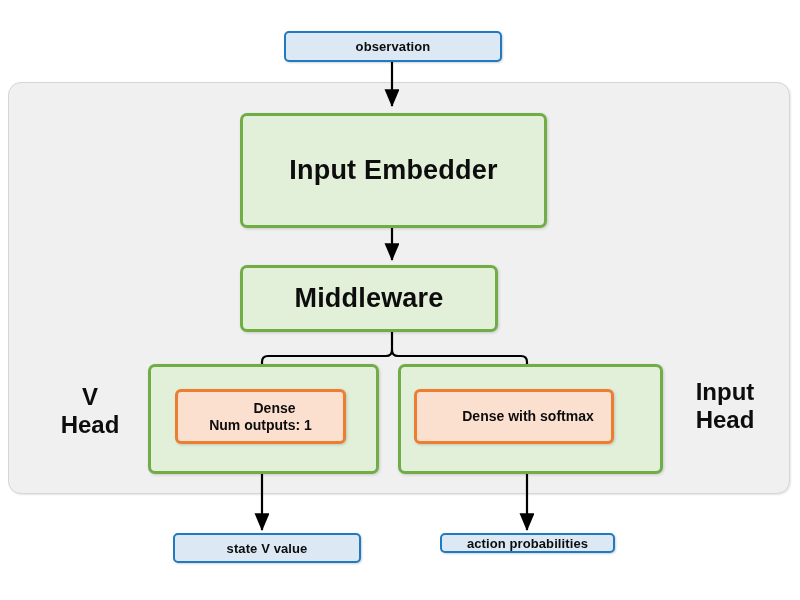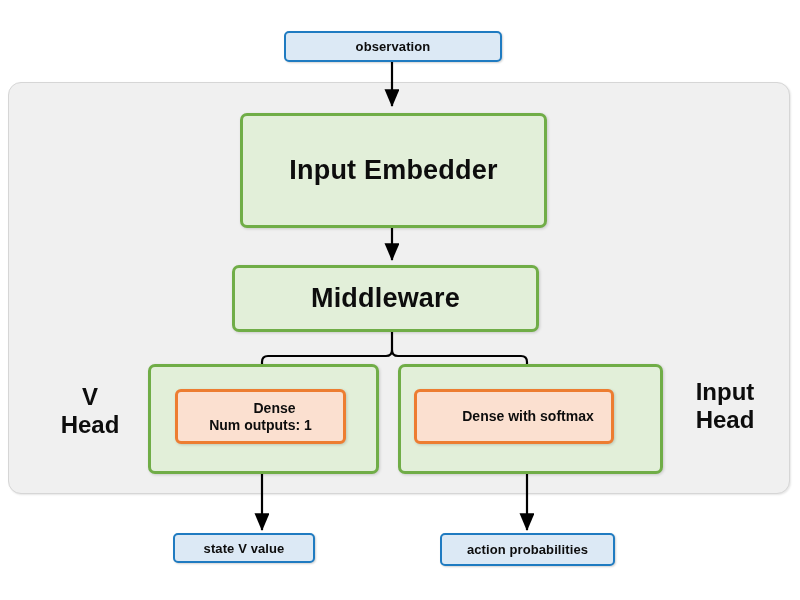--- a/index.html
+++ b/index.html
@@ -143,21 +143,21 @@
   </svg>
 
   <div class="node green-box big-label" style="left:240px; top:113px; width:307px; height:115px;">
     <span>Input Embedder</span>
   </div>
 
   <div class="node io-box" style="left:284px; top:31px; width:218px; height:31px;">
     <span>observation</span>
   </div>
 
-  <div class="node green-box big-label" style="left:232px; top:265px; width:307px; height:67px;">
+  <div class="node green-box big-label" style="left:240px; top:265px; width:258px; height:67px;">
     <span>Middleware</span>
   </div>
 
   <div class="head-box" style="position:absolute; left:148px; top:364px; width:225px; height:104px;"></div>
 
   <div class="node orange-box" style="left:175px; top:389px; width:171px; height:55px;">
     <span class="orange-title">Dense</span>
     <span class="orange-sub">Num outputs: 1</span>
   </div>
 
@@ -166,21 +166,21 @@
   <div class="node orange-box" style="left:414px; top:389px; width:200px; height:55px;">
     <span class="orange-title">Dense with softmax</span>
   </div>
 
   <div class="head-label" style="left:34px; top:383px; width:112px;">V
 Head</div>
 
   <div class="head-label" style="left:662px; top:378px; width:126px;">Input
 Head</div>
 
-  <div class="node io-box" style="left:173px; top:533px; width:142px; height:30px;">
+  <div class="node io-box" style="left:173px; top:533px; width:188px; height:30px;">
     <span>state V value</span>
   </div>
 
-  <div class="node io-box" style="left:440px; top:533px; width:175px; height:33px;">
+  <div class="node io-box" style="left:440px; top:533px; width:175px; height:20px;">
     <span>action probabilities</span>
   </div>
 
 </div>
 
 </body></html>

